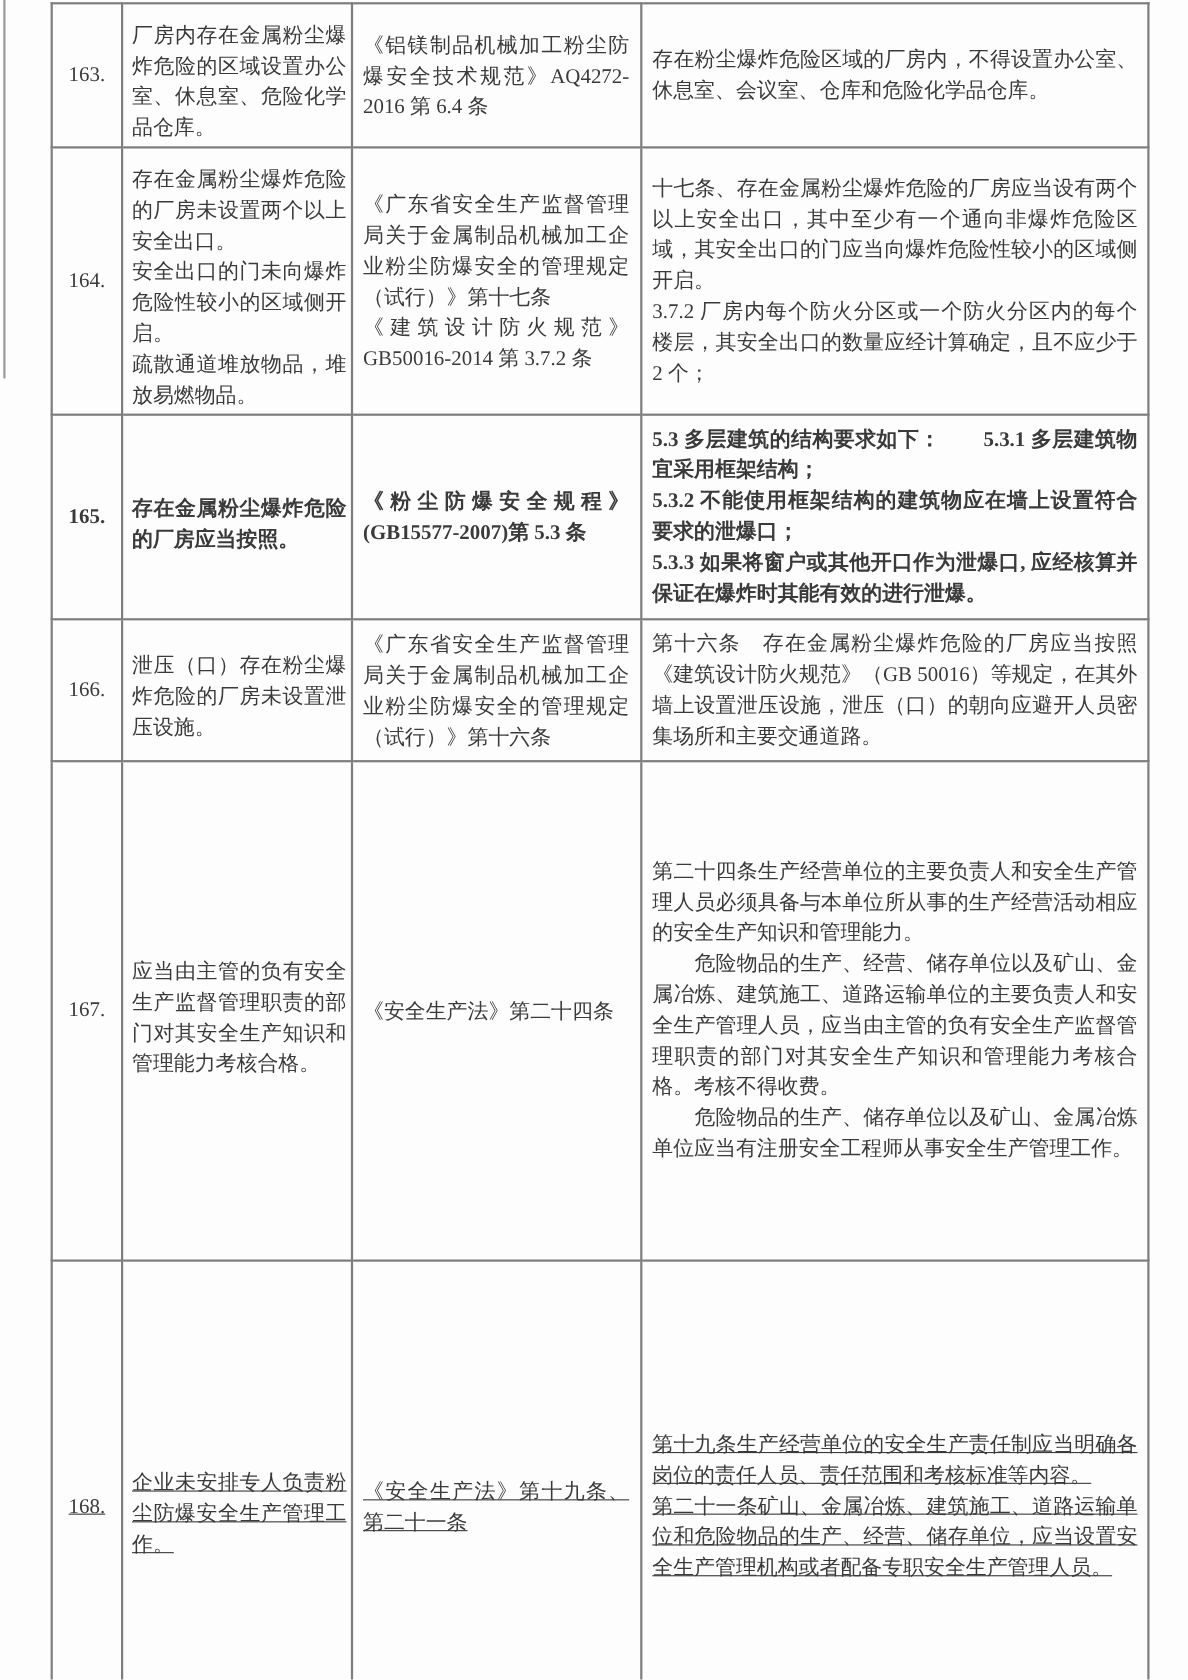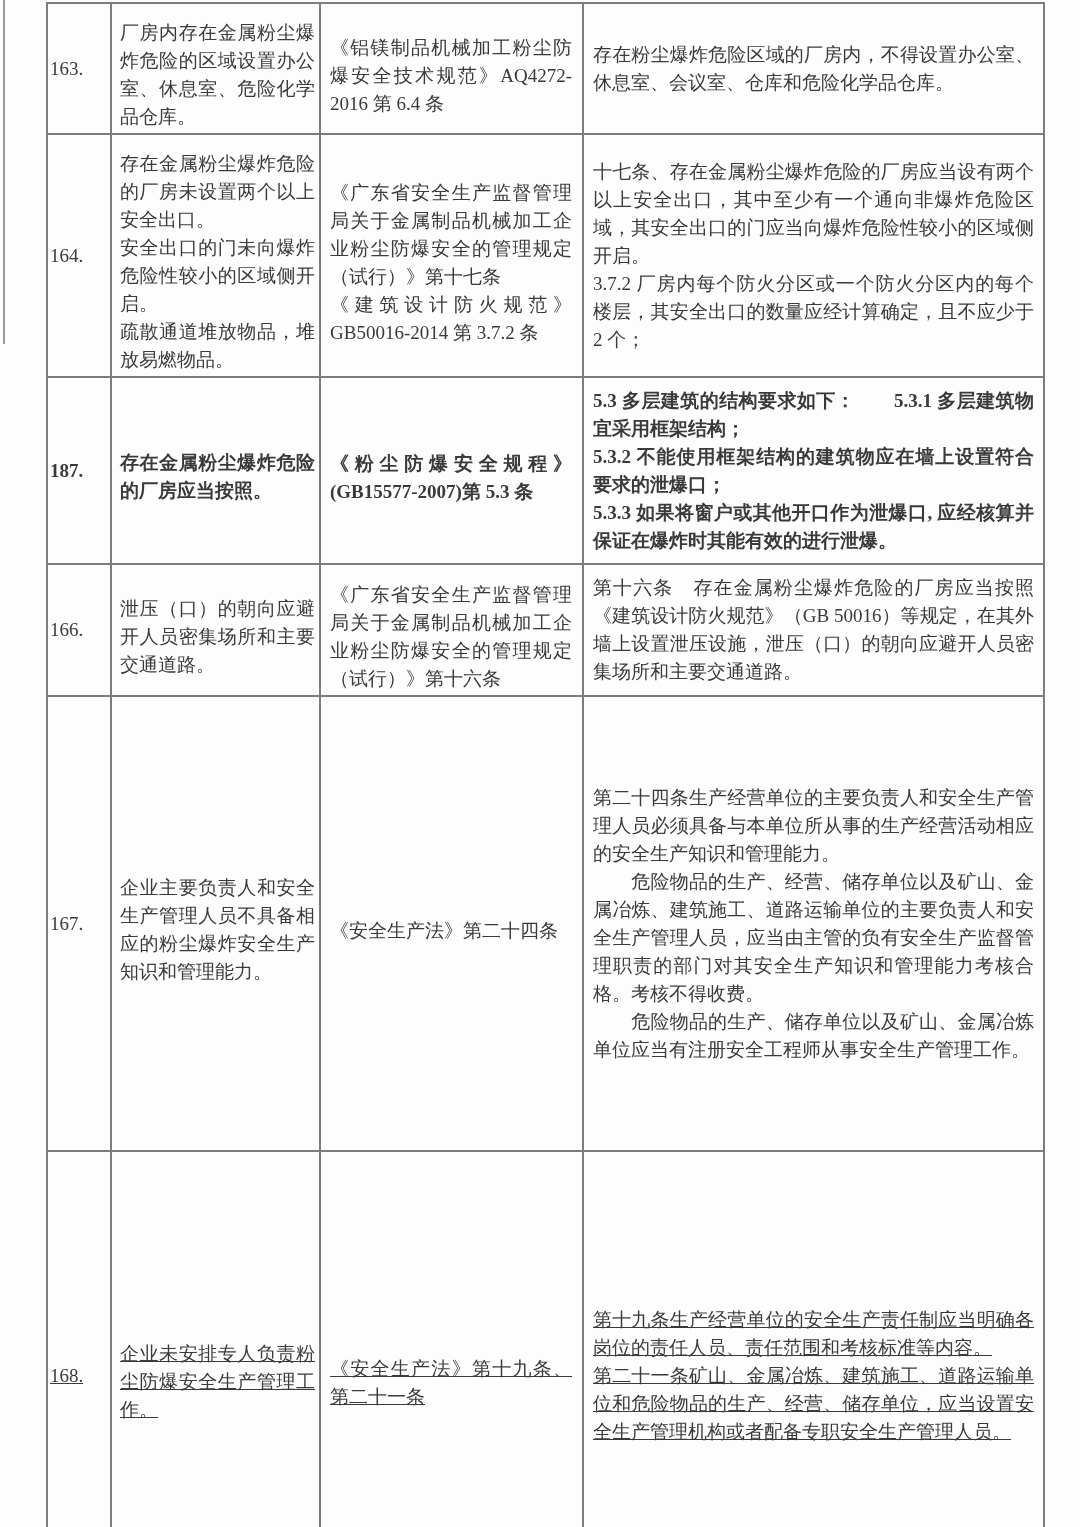--- a/index.html
+++ b/index.html
@@ -44,29 +44,30 @@
   }
   
   tr.r163 td { height: 111px; }
   tr.r164 td { height: 220px; }
   tr.r165 td { height: 167px; font-weight: bold; }
   tr.r166 td { height: 110px; }
   tr.r167 td { height: 435px; border-radius: 13px; }
   tr.r168 td { height: 429px; text-decoration: underline; }
 
   td.c-no {
+    text-align: center;
     padding: 2px 2px;
   }
   td.c-problem {
     text-align: justify;
     padding: 15px 4px 2px 8px;
   }
   td.c-basis {
     text-align: justify;
-    padding: 16px 10px 2px 9px;
+    padding: 4px 10px 2px 9px;
   }
   td.c-provision {
     text-align: justify;
     padding: 2px 9px 2px 9px;
   }
 </style>
 </head>
 <body>
 
 <div class="page">
@@ -90,36 +91,36 @@
         <td class="c-no">164.</td>
         <td class="c-problem">存在金属粉尘爆炸危险的厂房未设置两个以上安全出口。
 安全出口的门未向爆炸危险性较小的区域侧开启。
 疏散通道堆放物品，堆放易燃物品。</td>
         <td class="c-basis">《广东省安全生产监督管理局关于金属制品机械加工企业粉尘防爆安全的管理规定（试行）》第十七条
 《建筑设计防火规范》GB50016-2014 第 3.7.2 条</td>
         <td class="c-provision">十七条、存在金属粉尘爆炸危险的厂房应当设有两个以上安全出口，其中至少有一个通向非爆炸危险区域，其安全出口的门应当向爆炸危险性较小的区域侧开启。
 3.7.2 厂房内每个防火分区或一个防火分区内的每个楼层，其安全出口的数量应经计算确定，且不应少于 2 个；</td>
       </tr>
       <tr class="r165">
-        <td class="c-no">187.</td>
+        <td class="c-no">165.</td>
         <td class="c-problem">存在金属粉尘爆炸危险的厂房应当按照。</td>
         <td class="c-basis">《粉尘防爆安全规程》(GB15577-2007)第 5.3 条</td>
         <td class="c-provision">5.3 多层建筑的结构要求如下：　　5.3.1 多层建筑物宜采用框架结构；
 5.3.2 不能使用框架结构的建筑物应在墙上设置符合要求的泄爆口；
 5.3.3 如果将窗户或其他开口作为泄爆口, 应经核算并保证在爆炸时其能有效的进行泄爆。</td>
       </tr>
       <tr class="r166">
         <td class="c-no">166.</td>
-        <td class="c-problem">泄压（口）的朝向应避开人员密集场所和主要交通道路。</td>
+        <td class="c-problem">泄压（口）存在粉尘爆炸危险的厂房未设置泄压设施。</td>
         <td class="c-basis">《广东省安全生产监督管理局关于金属制品机械加工企业粉尘防爆安全的管理规定（试行）》第十六条</td>
         <td class="c-provision">第十六条　存在金属粉尘爆炸危险的厂房应当按照《建筑设计防火规范》（GB 50016）等规定，在其外墙上设置泄压设施，泄压（口）的朝向应避开人员密集场所和主要交通道路。</td>
       </tr>
       <tr class="r167">
         <td class="c-no">167.</td>
-        <td class="c-problem">企业主要负责人和安全生产管理人员不具备相应的粉尘爆炸安全生产知识和管理能力。</td>
+        <td class="c-problem">应当由主管的负有安全生产监督管理职责的部门对其安全生产知识和管理能力考核合格。</td>
         <td class="c-basis">《安全生产法》第二十四条</td>
         <td class="c-provision">第二十四条生产经营单位的主要负责人和安全生产管理人员必须具备与本单位所从事的生产经营活动相应的安全生产知识和管理能力。
 　　危险物品的生产、经营、储存单位以及矿山、金属冶炼、建筑施工、道路运输单位的主要负责人和安全生产管理人员，应当由主管的负有安全生产监督管理职责的部门对其安全生产知识和管理能力考核合格。考核不得收费。
 　　危险物品的生产、储存单位以及矿山、金属冶炼单位应当有注册安全工程师从事安全生产管理工作。</td>
       </tr>
       <tr class="r168">
         <td class="c-no">168.</td>
         <td class="c-problem">企业未安排专人负责粉尘防爆安全生产管理工作。</td>
         <td class="c-basis">《安全生产法》第十九条、第二十一条</td>
         <td class="c-provision">第十九条生产经营单位的安全生产责任制应当明确各岗位的责任人员、责任范围和考核标准等内容。

